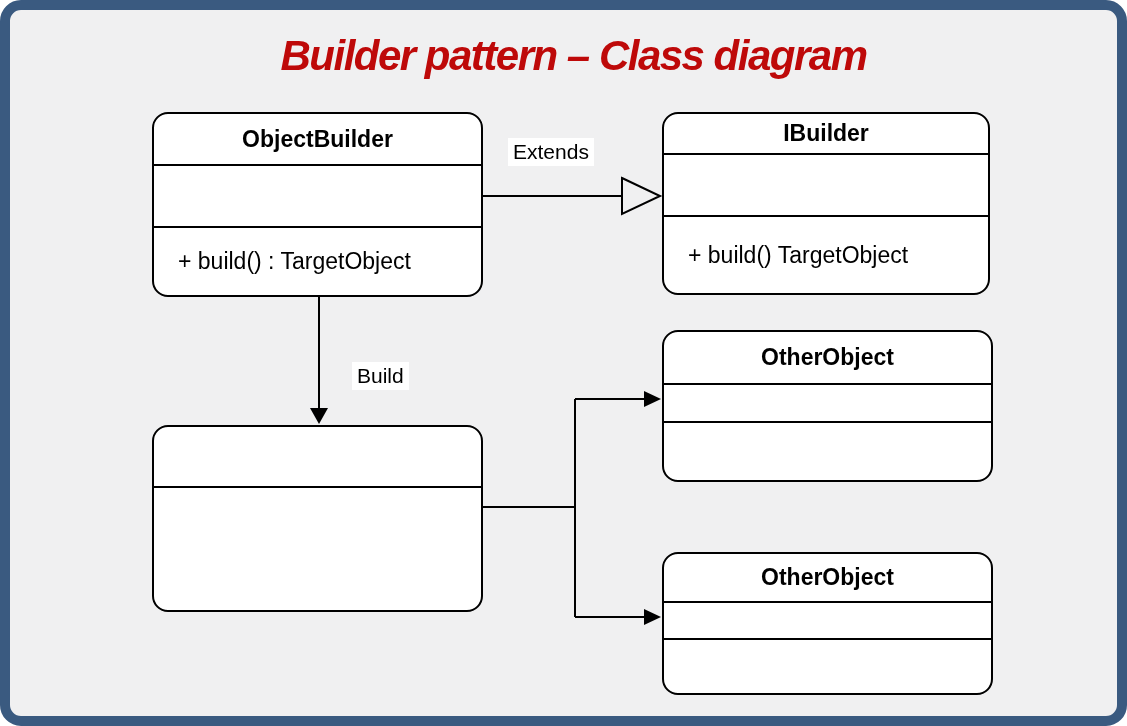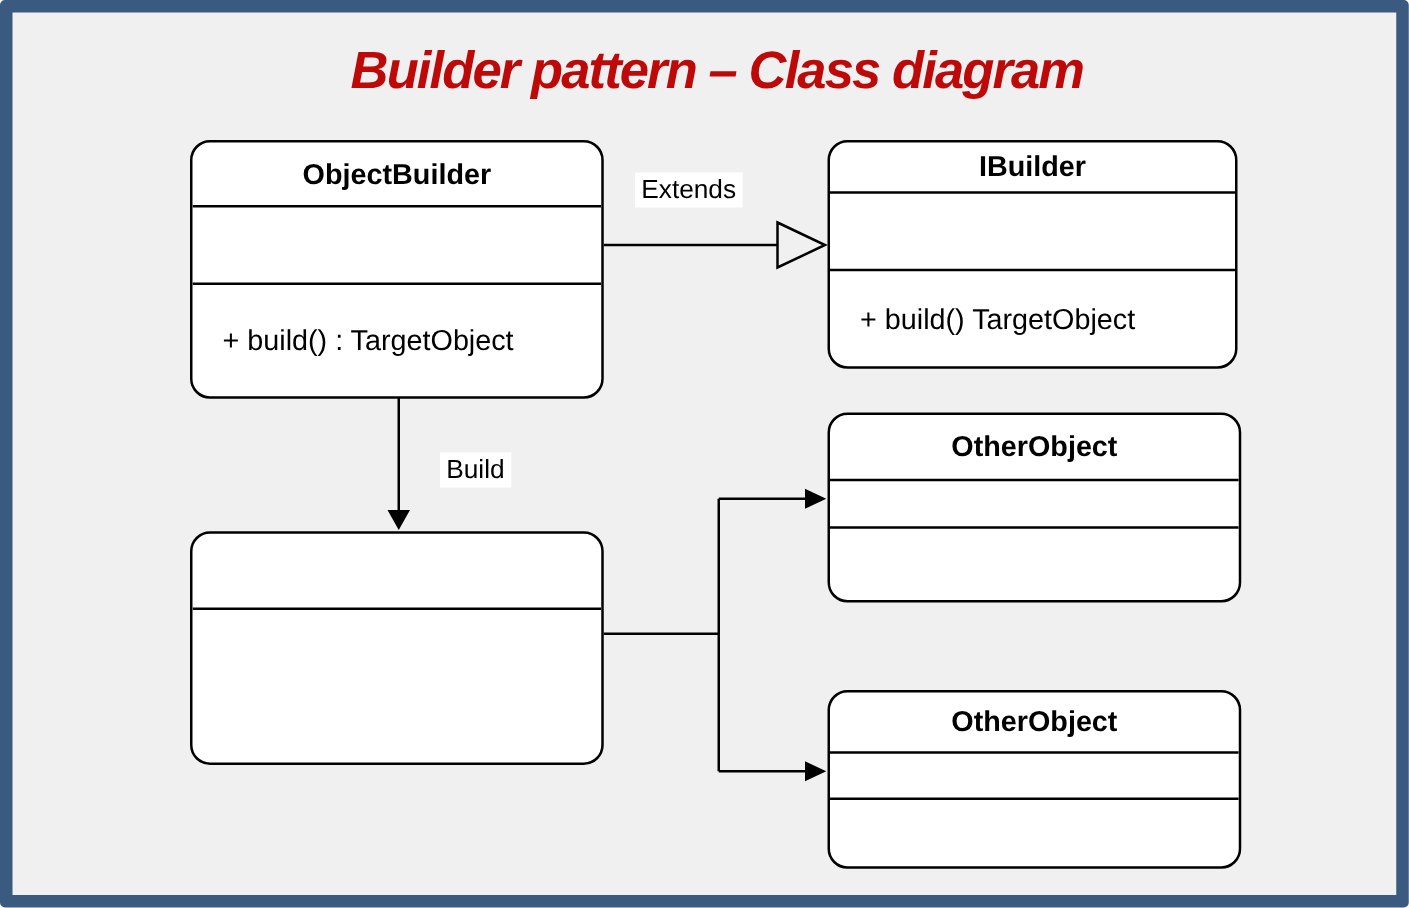--- a/index.html
+++ b/index.html
@@ -6,21 +6,21 @@
   html, body {
     width: 1127px; height: 726px;
     font-family: "Liberation Sans", sans-serif;
     background: #ffffff;
   }
   .frame {
     position: absolute; left: 0; top: 0;
     width: 1127px; height: 726px;
     background: #F0F0F1;
     border: 10px solid #3A5A80;
-    border-radius: 4px;
+    border-radius: 21px;
     overflow: hidden;
   }
   .canvas { position: absolute; left: 0; top: 0; width: 1127px; height: 726px; }
   .page-title {
     position: absolute; left: 0; top: 22px; width: 1127px;
     text-align: center;
     font-size: 42px; font-weight: bold; font-style: italic;
     letter-spacing: -1.5px;
     color: #BE0909;
   }
@@ -76,21 +76,21 @@
       <polygon points="300,398 318,398 309,414" fill="#000"></polygon>
 
       <line x1="473" y1="497" x2="565" y2="497" stroke="#000" stroke-width="2"></line>
       <line x1="565" y1="389" x2="565" y2="607" stroke="#000" stroke-width="2"></line>
       <line x1="565" y1="389" x2="636" y2="389" stroke="#000" stroke-width="2"></line>
       <polygon points="634,381 651,389 634,397" fill="#000"></polygon>
       <line x1="565" y1="607" x2="636" y2="607" stroke="#000" stroke-width="2"></line>
       <polygon points="634,599 651,607 634,615" fill="#000"></polygon>
     </svg>
 
-    <div class="uml-class" style="left:142px; top:102px; width:331px; height:207px;">
+    <div class="uml-class" style="left:142px; top:102px; width:331px; height:185px;">
       <div class="cls-name" style="height:52px;">ObjectBuilder</div>
       <div class="cls-attrs" style="height:62px;"></div>
       <div class="cls-methods">+ build() : TargetObject</div>
     </div>
 
     <div class="uml-class" style="left:652px; top:102px; width:328px; height:183px;">
       <div class="cls-name" style="height:41px;">IBuilder</div>
       <div class="cls-attrs" style="height:62px;"></div>
       <div class="cls-methods">+ build() TargetObject</div>
     </div>

